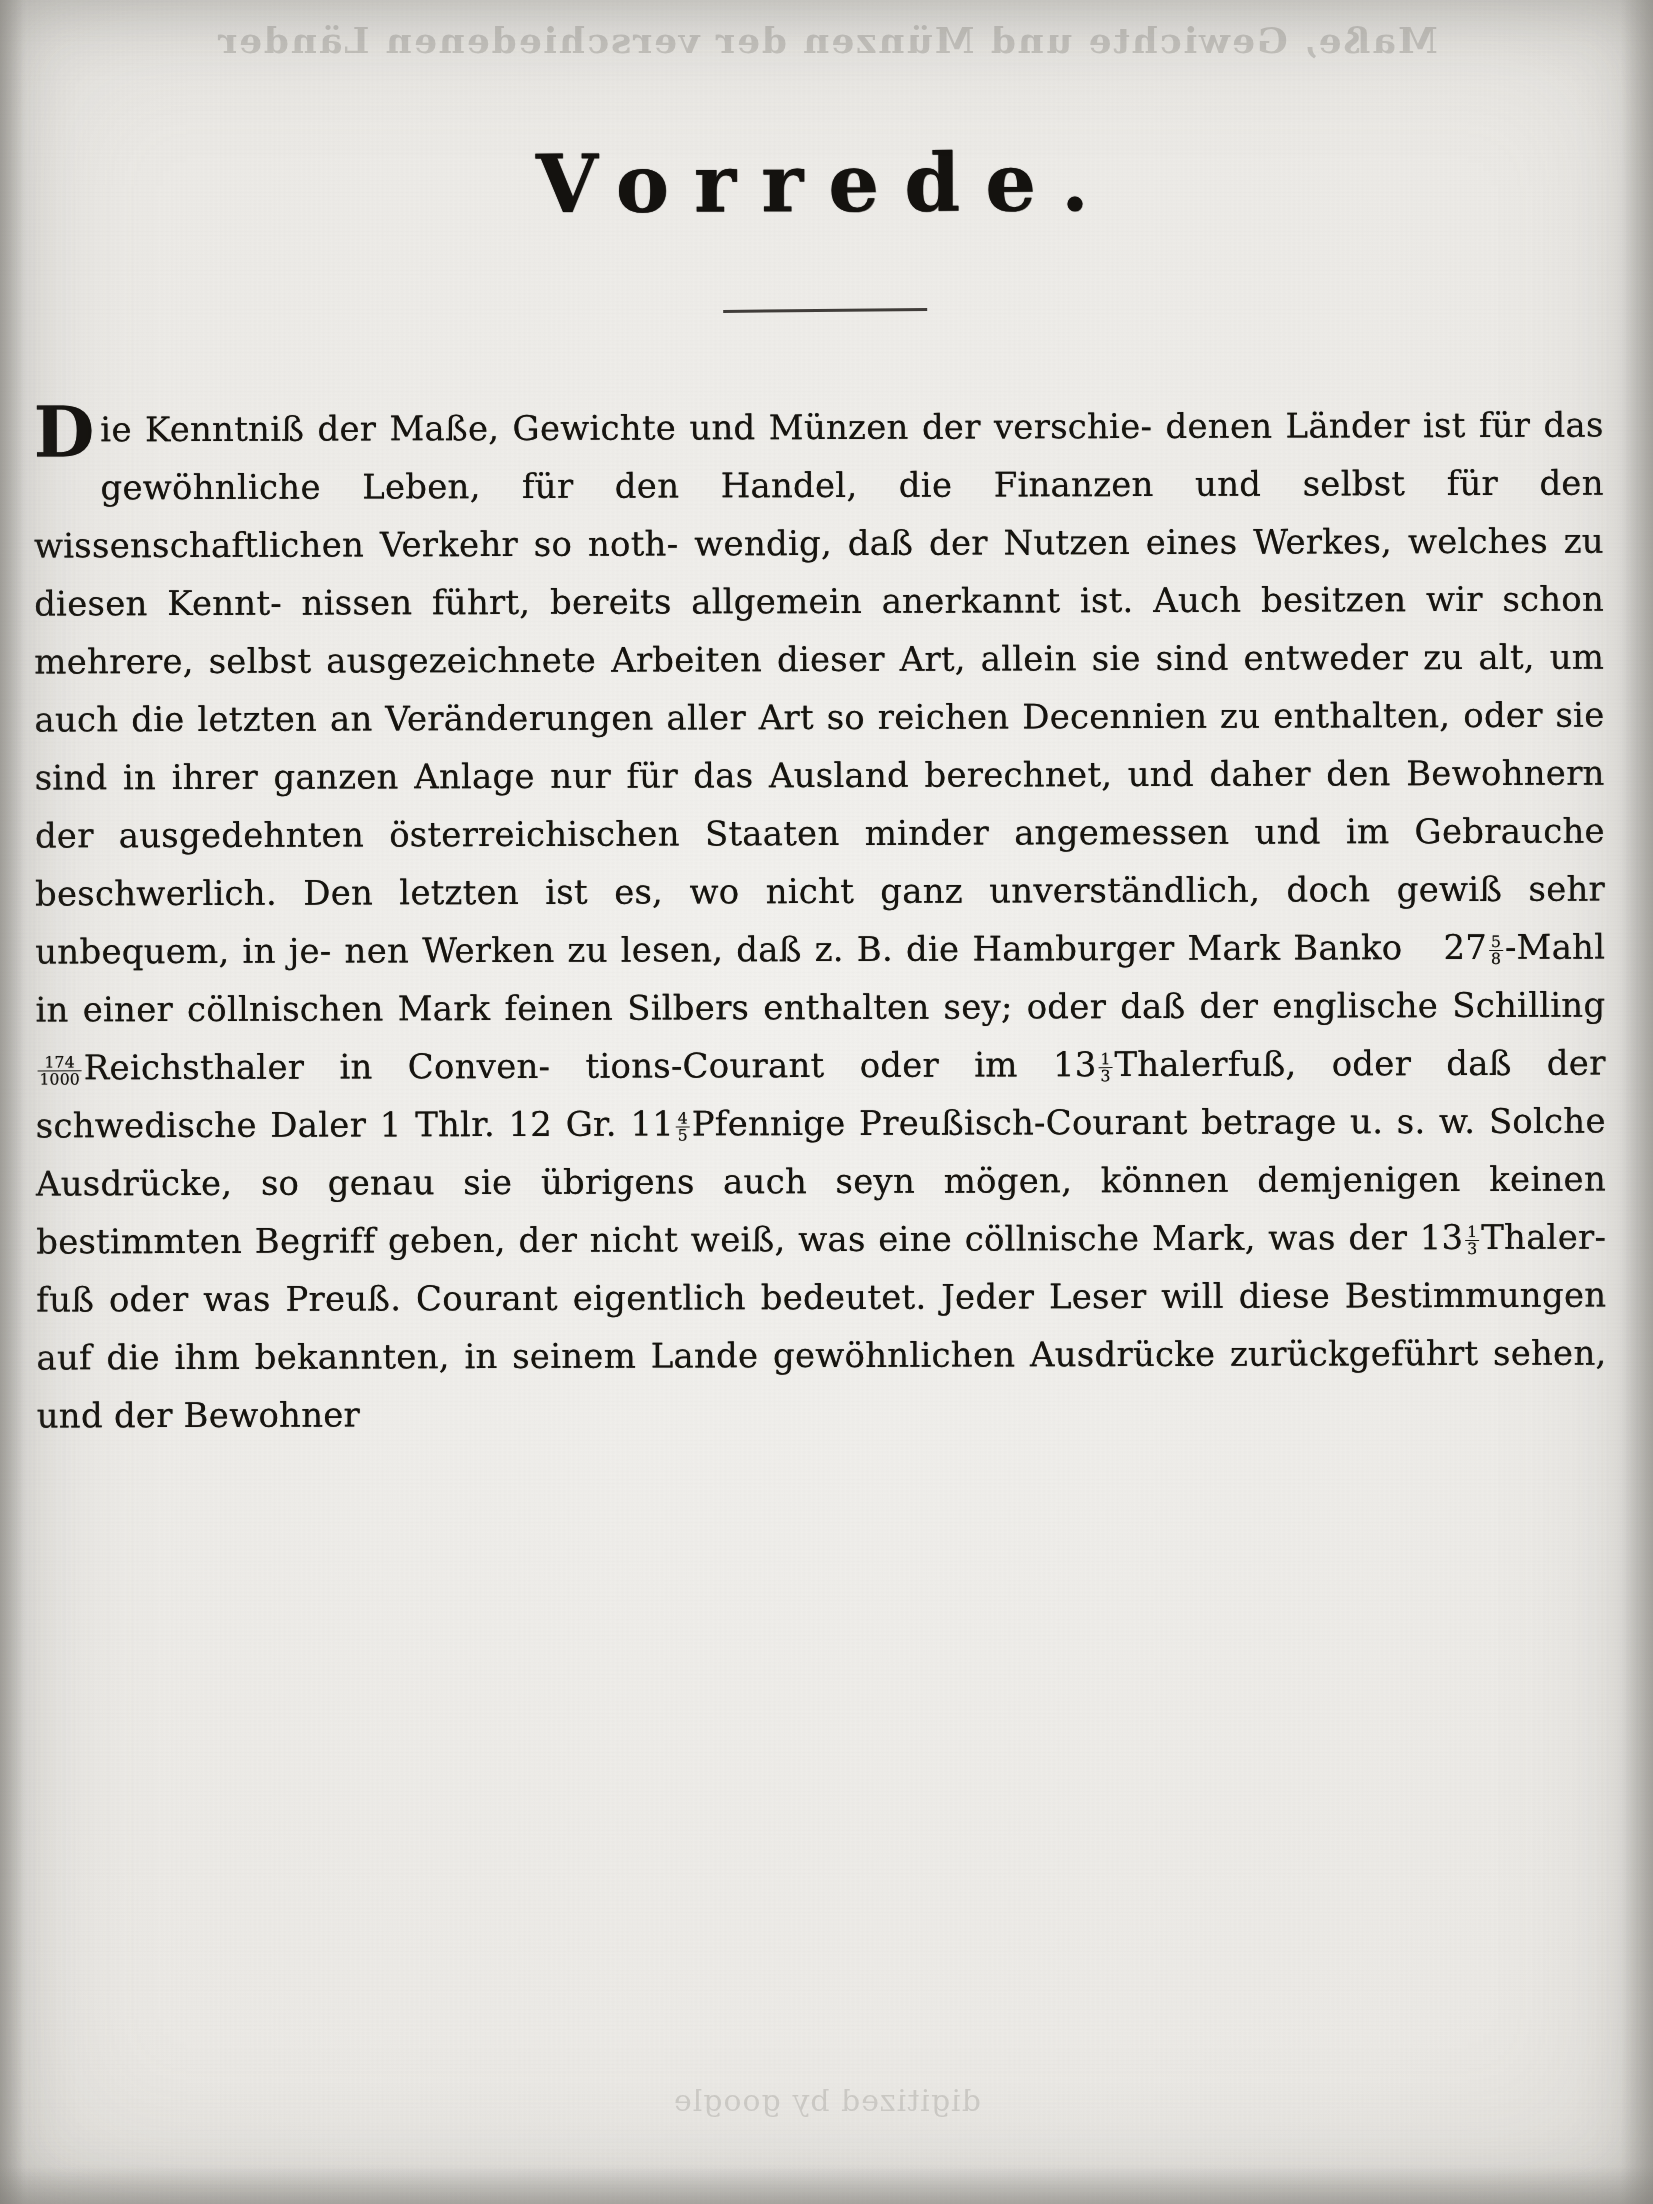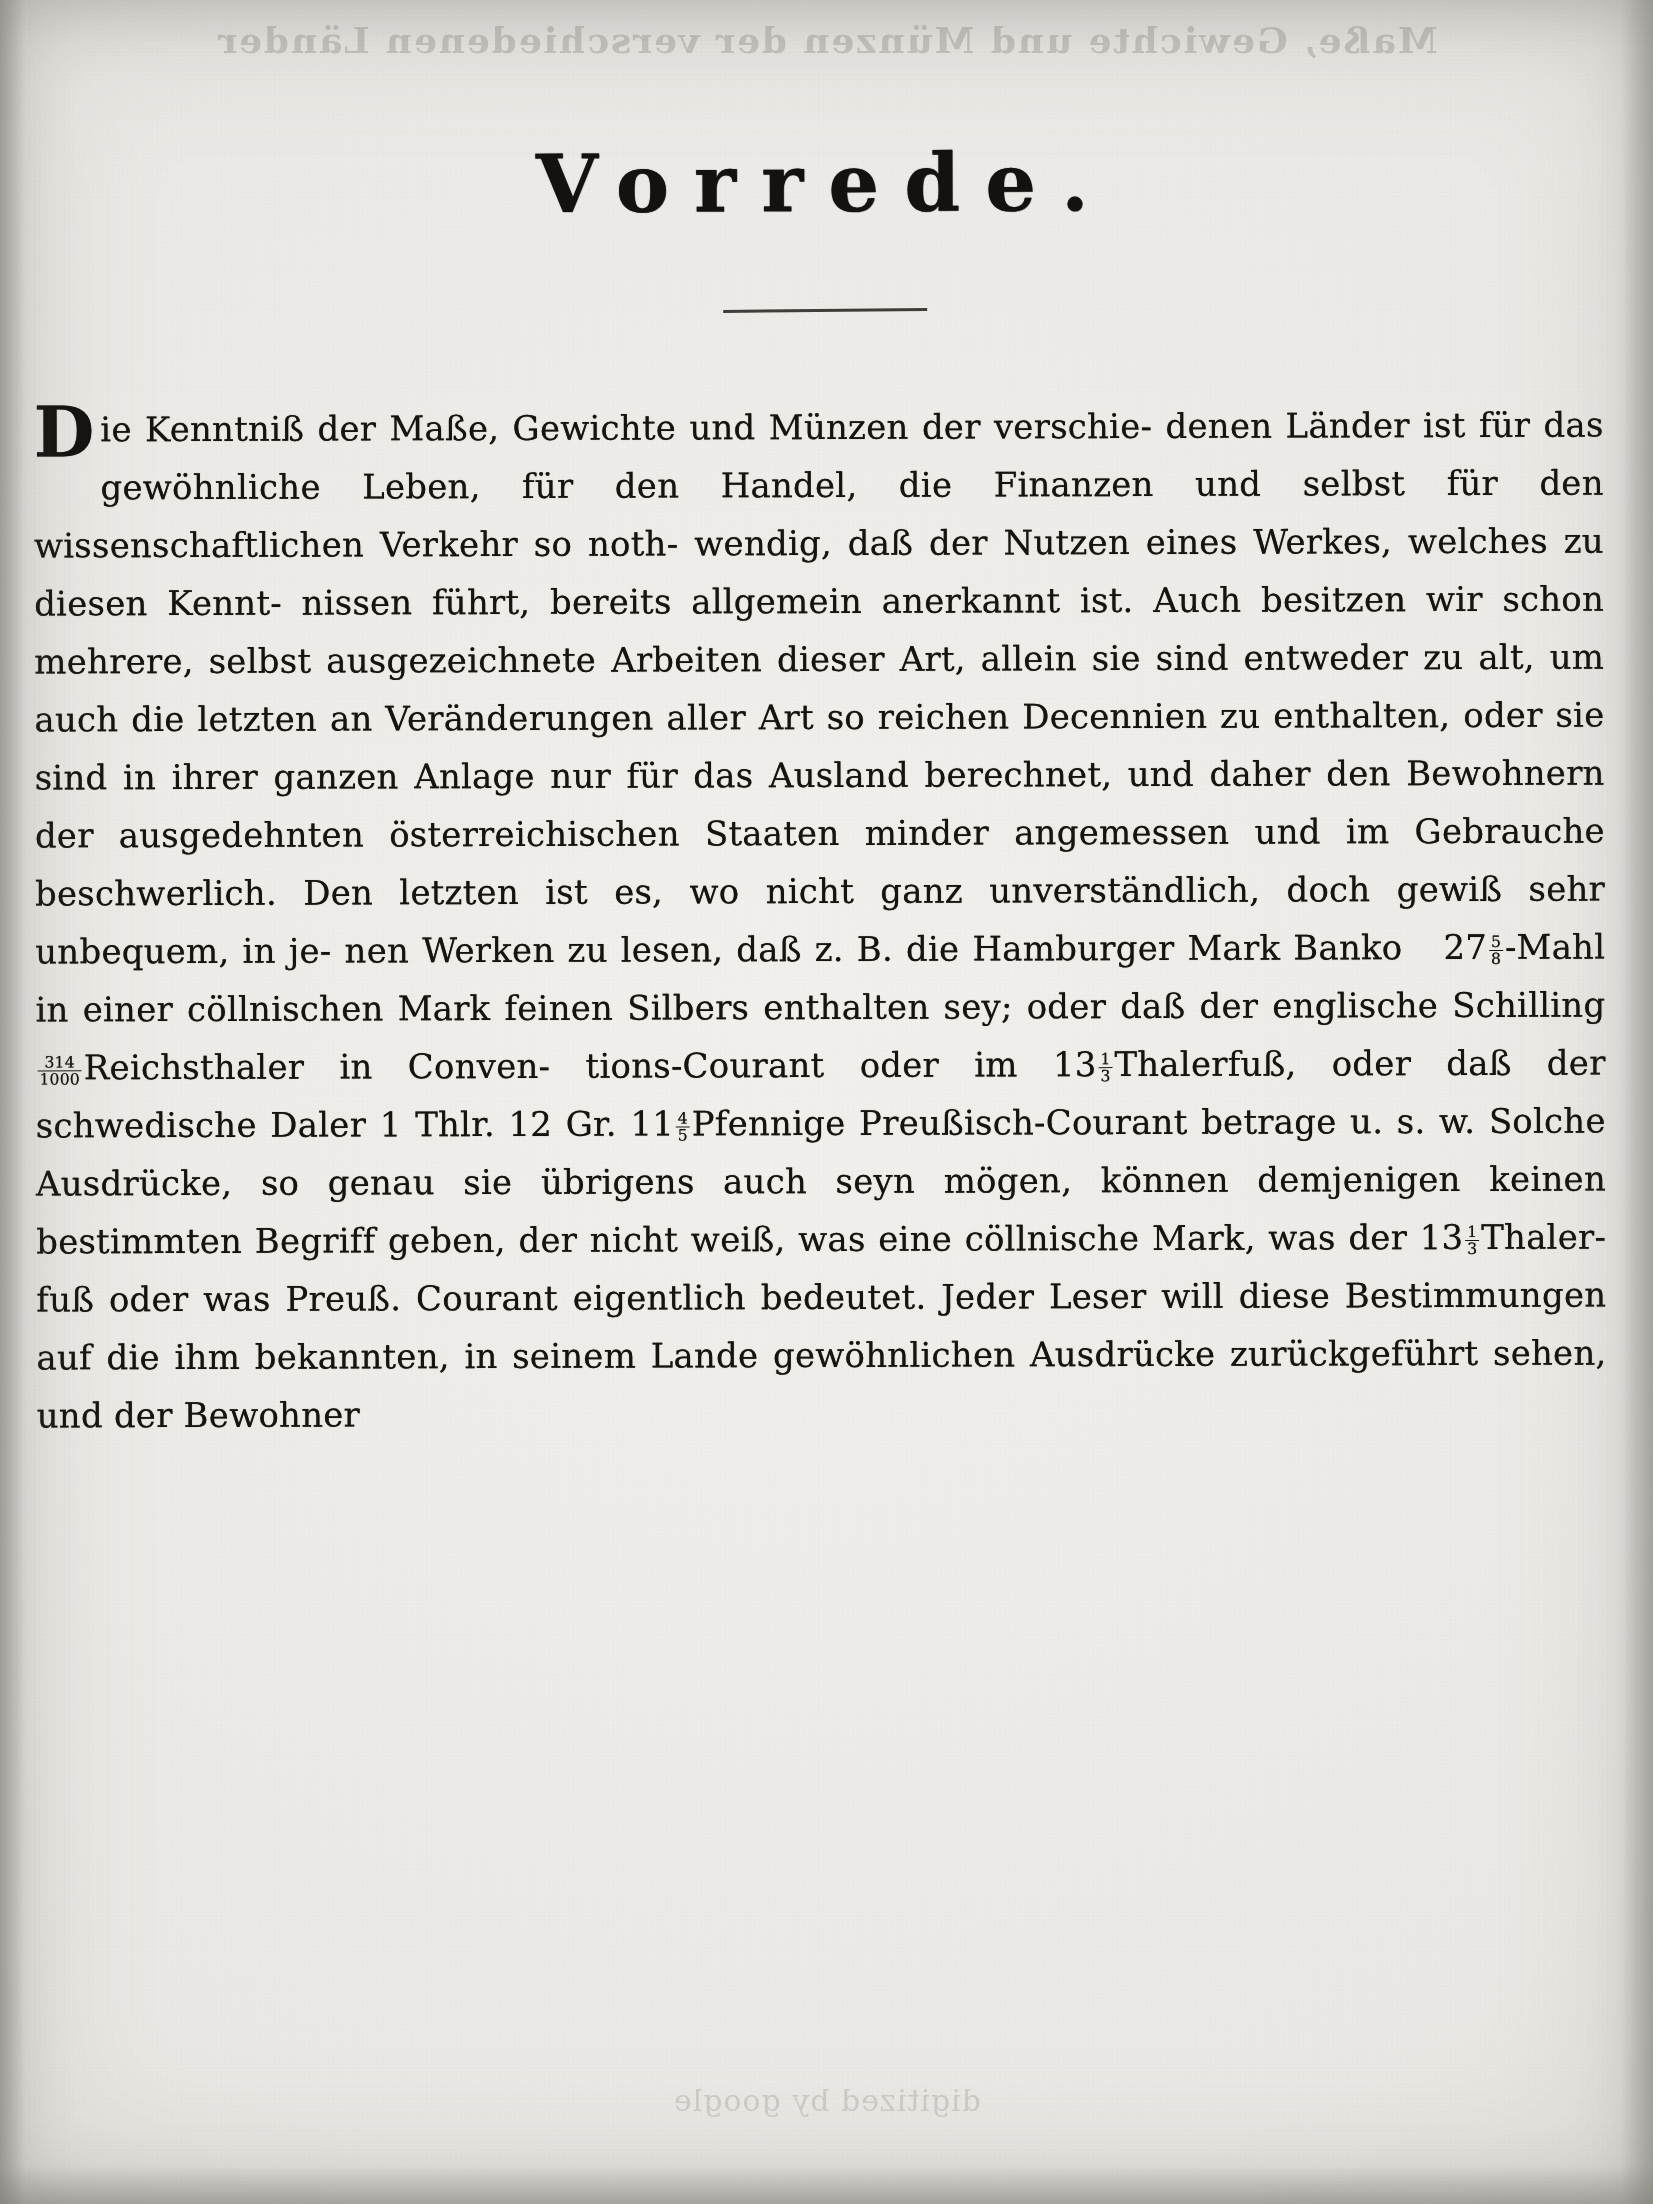--- a/index.html
+++ b/index.html
@@ -199,21 +199,21 @@
         <span>nissen führt, bereits allgemein anerkannt ist. Auch besitzen wir</span>
         <span>schon mehrere, selbst ausgezeichnete Arbeiten dieser Art, allein</span>
         <span>sie sind entweder zu alt, um auch die letzten an Veränderungen</span>
         <span>aller Art so reichen Decennien zu enthalten, oder sie sind in ihrer</span>
         <span>ganzen Anlage nur für das Ausland berechnet, und daher</span>
         <span>den Bewohnern der ausgedehnten österreichischen Staaten minder</span>
         <span>angemessen und im Gebrauche beschwerlich. Den letzten ist es,</span>
         <span>wo nicht ganz unverständlich, doch gewiß sehr unbequem, in je-</span>
         <span>nen Werken zu lesen, daß z. B. die Hamburger Mark Banko</span>
         <span class="mixed"><span>27</span><span class="frac"><span class="num">5</span><span class="den">8</span></span></span><span>-Mahl in einer cöllnischen Mark feinen Silbers enthalten</span>
-        <span>sey; oder daß der englische Schilling</span><span class="frac"><span class="num">314</span><span class="den">1000</span></span><span>Reichsthaler in Conven-</span>
+        <span>sey; oder daß der englische Schilling</span><span class="frac"><span class="num">174</span><span class="den">1000</span></span><span>Reichsthaler in Conven-</span>
         <span>tions-Courant oder im 13</span><span class="frac"><span class="num">1</span><span class="den">3</span></span><span>Thalerfuß, oder daß der schwedische</span>
         <span>Daler 1 Thlr. 12 Gr. 11</span><span class="frac"><span class="num">4</span><span class="den">5</span></span><span>Pfennige Preußisch-Courant betrage</span>
         <span>u. s. w. Solche Ausdrücke, so genau sie übrigens auch seyn</span>
         <span>mögen, können demjenigen keinen bestimmten Begriff geben,</span>
         <span>der nicht weiß, was eine cöllnische Mark, was der 13</span><span class="frac"><span class="num">1</span><span class="den">3</span></span><span>Thaler-</span>
         <span>fuß oder was Preuß. Courant eigentlich bedeutet. Jeder Leser</span>
         <span>will diese Bestimmungen auf die ihm bekannten, in seinem Lande</span>
         <span>gewöhnlichen Ausdrücke zurückgeführt sehen, und der Bewohner</span>
       </p>
     </div>

